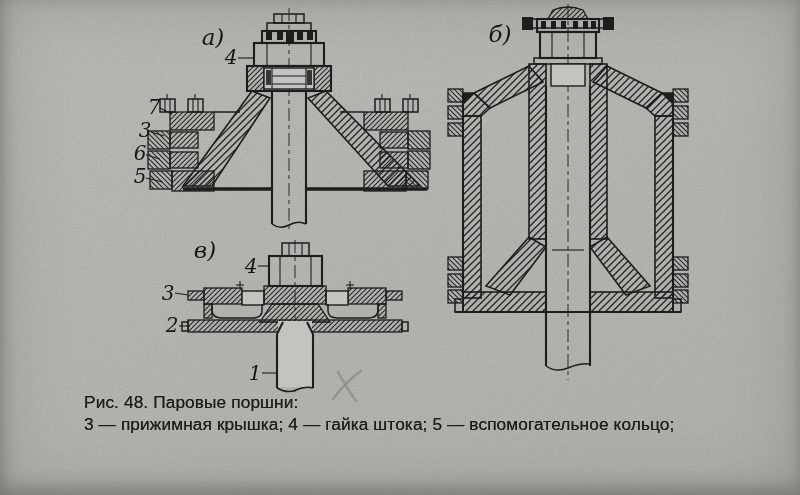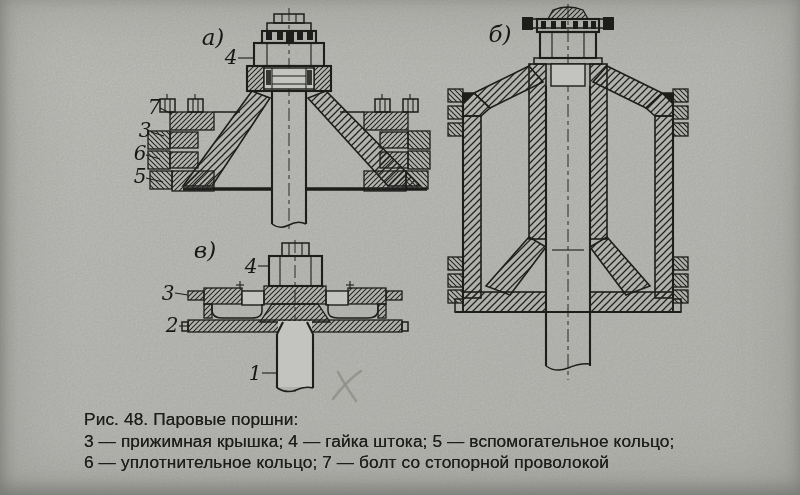--- a/index.html
+++ b/index.html
@@ -15,21 +15,21 @@
   .hA{fill:url(#hA);stroke:#1d1d1b;stroke-width:1.6;}
   .hB{fill:url(#hB);stroke:#1d1d1b;stroke-width:1.3;}
   .hC{fill:url(#hC);stroke:#1d1d1b;stroke-width:1.3;}
   .solid{fill:#1d1d1b;stroke:none;}
   .paper{fill:#c3c3c0;stroke:#1d1d1b;stroke-width:1.4;}
   .papern{fill:#c3c3c0;stroke:none;}
   .cl{stroke:#2a2a28;stroke-width:1;stroke-dasharray:13 4 4 4;fill:none;}
   text.callout{font-family:"DejaVu Serif", serif;font-style:italic;font-size:20px;fill:#161614;}
   text.dlabel{font-family:"DejaVu Serif", serif;font-style:italic;font-size:23px;fill:#161614;}
   .caption{
-    position:absolute;left:84px;top:409px;width:660px;z-index:3;
+    position:absolute;left:84px;top:392px;width:660px;z-index:3;
     color:#1d1d1b;font-size:17.3px;line-height:21.7px;letter-spacing:.1px;
     text-shadow:0 0 .5px #2a2a28;
   }
   .pencil{stroke:#8e8e87;stroke-width:2.6;fill:none;opacity:.8;stroke-linecap:round;}
 </style>
 </head>
 <body>
 
 <div class="stage">
 
@@ -308,16 +308,15 @@
 
   <g>
     <path class="pencil" d="M333,399 C340,389 352,377 361,371"></path>
     <path class="pencil" d="M338,372 C343,382 350,392 356,401"></path>
   </g>
 </svg>
 
 <div class="caption">
   <div>Рис. 48. Паровые поршни:</div>
   <div>3 — прижимная крышка; 4 — гайка штока; 5 — вспомогательное кольцо;</div>
-  <div>6 — уплотнительное кольцо; 7 — болт со стопорной проволокой</div>
 </div>
 
 </div>
 
 </body></html>

